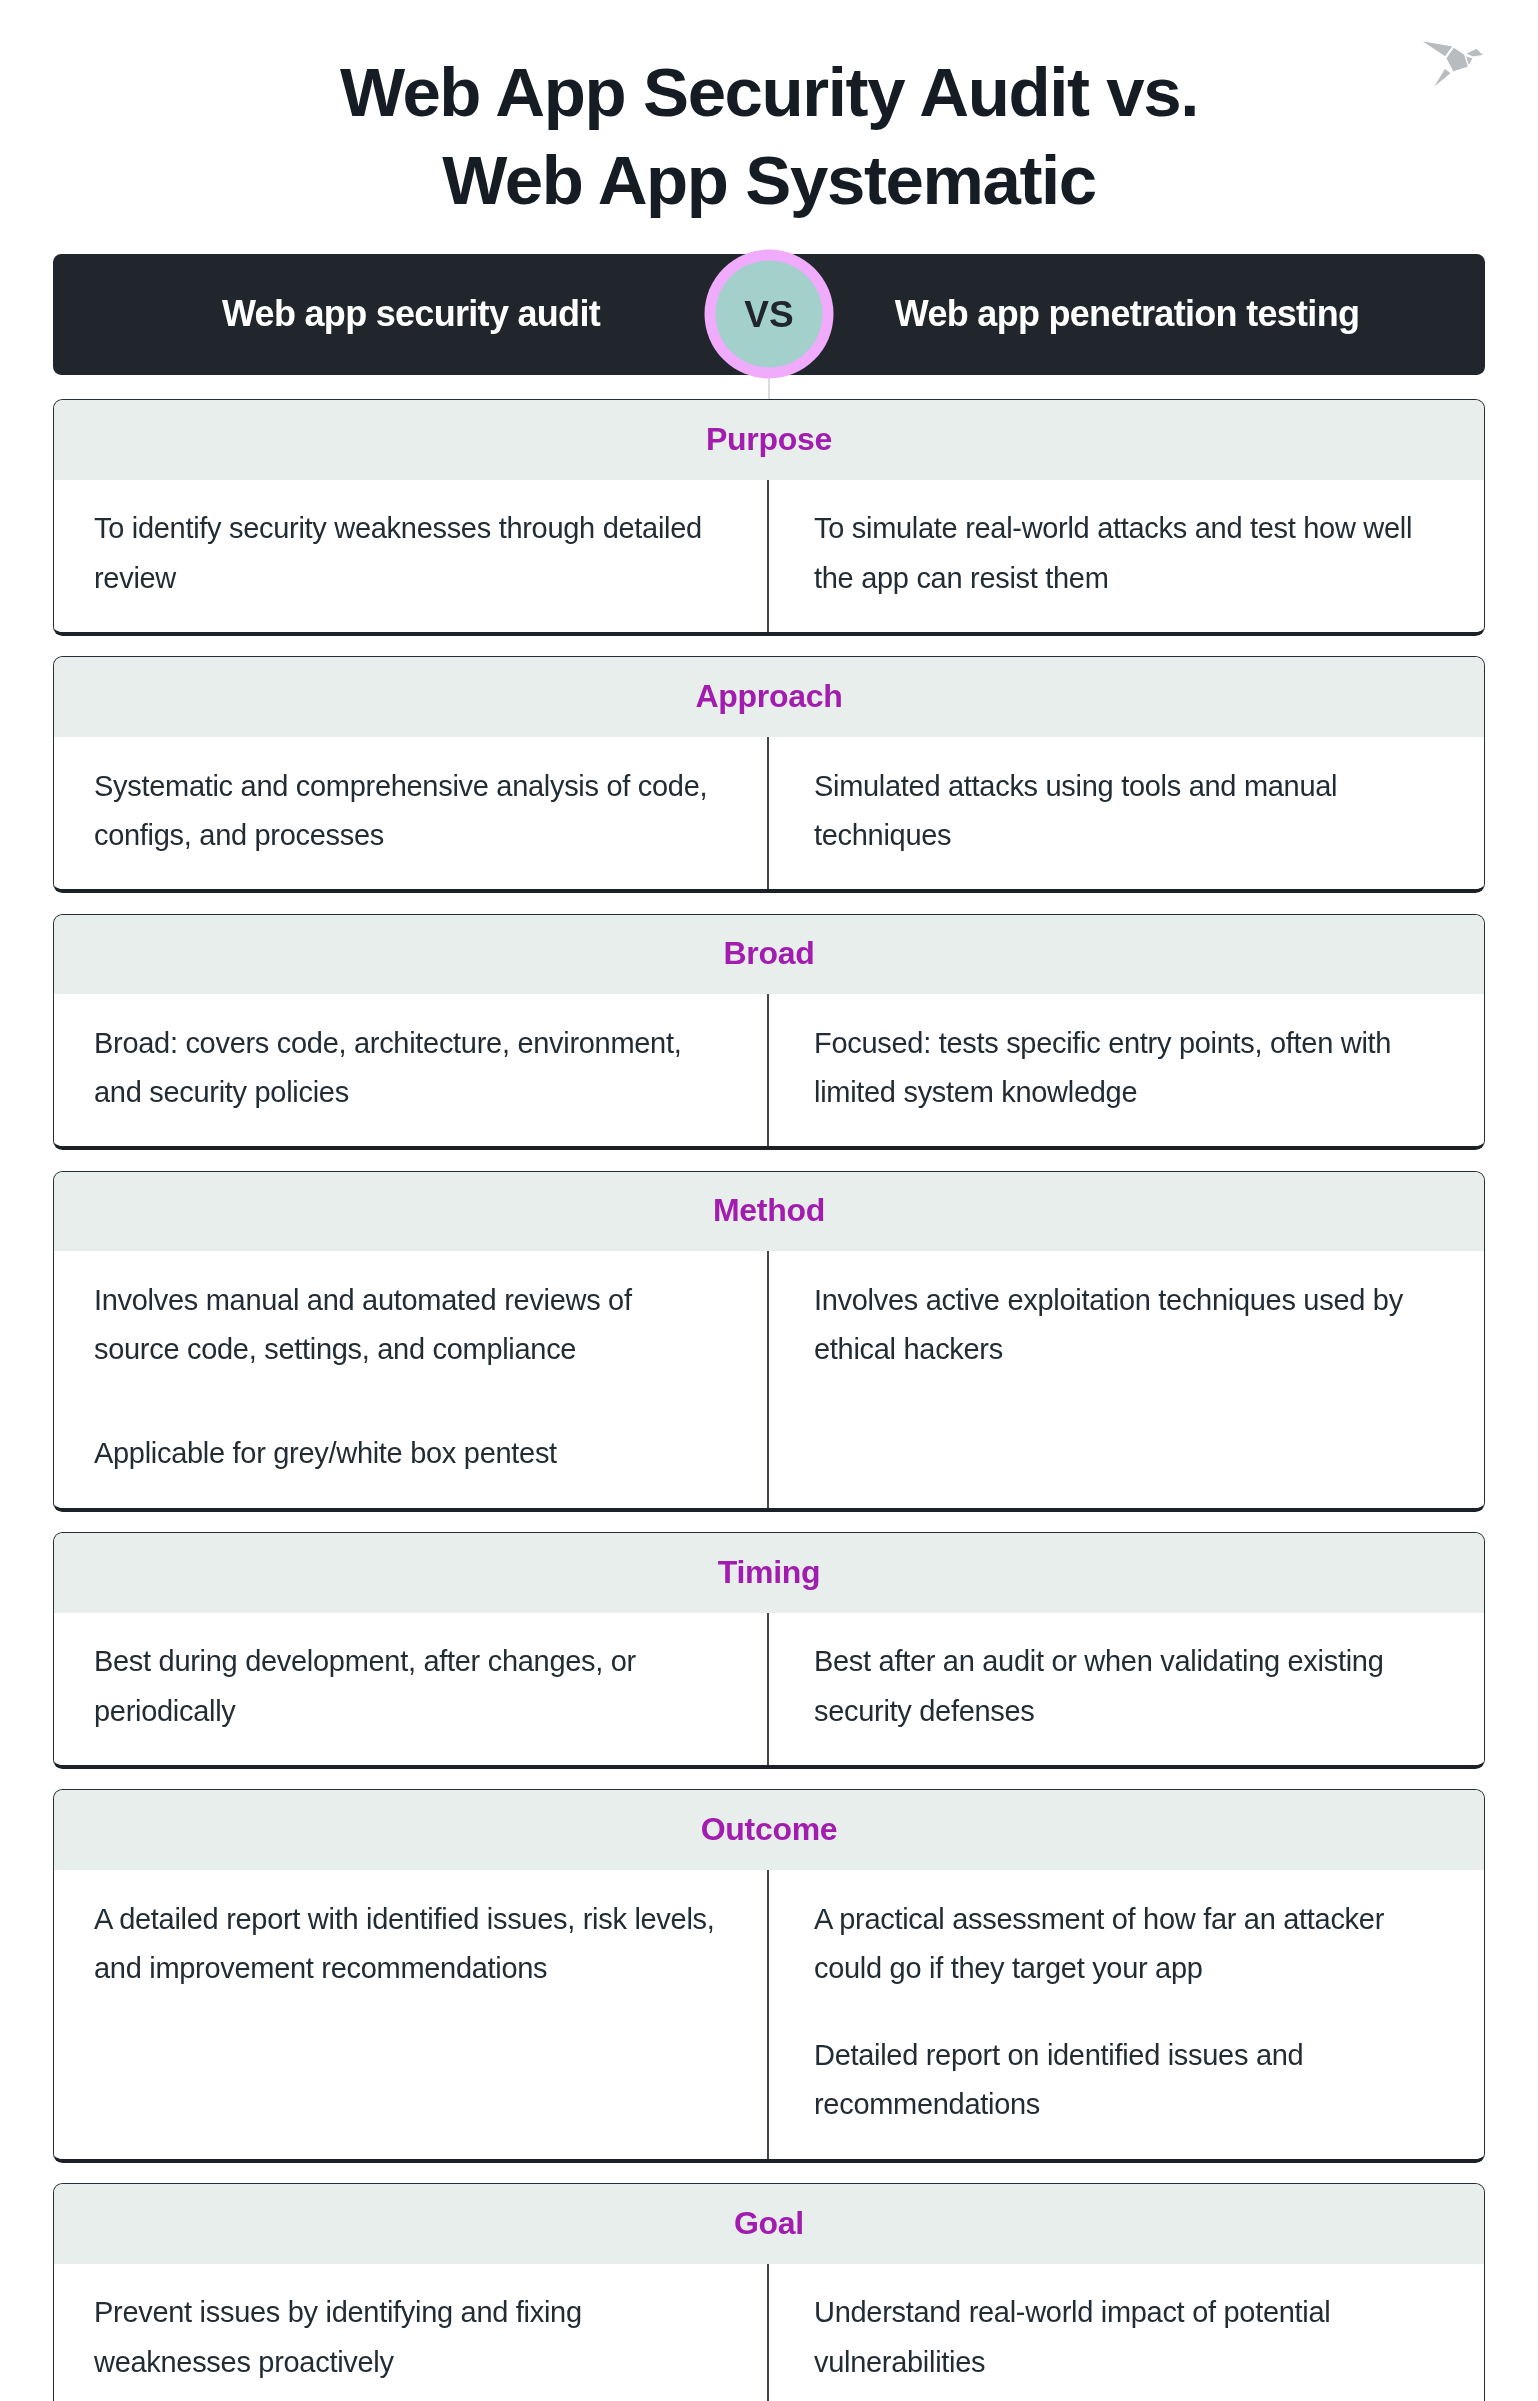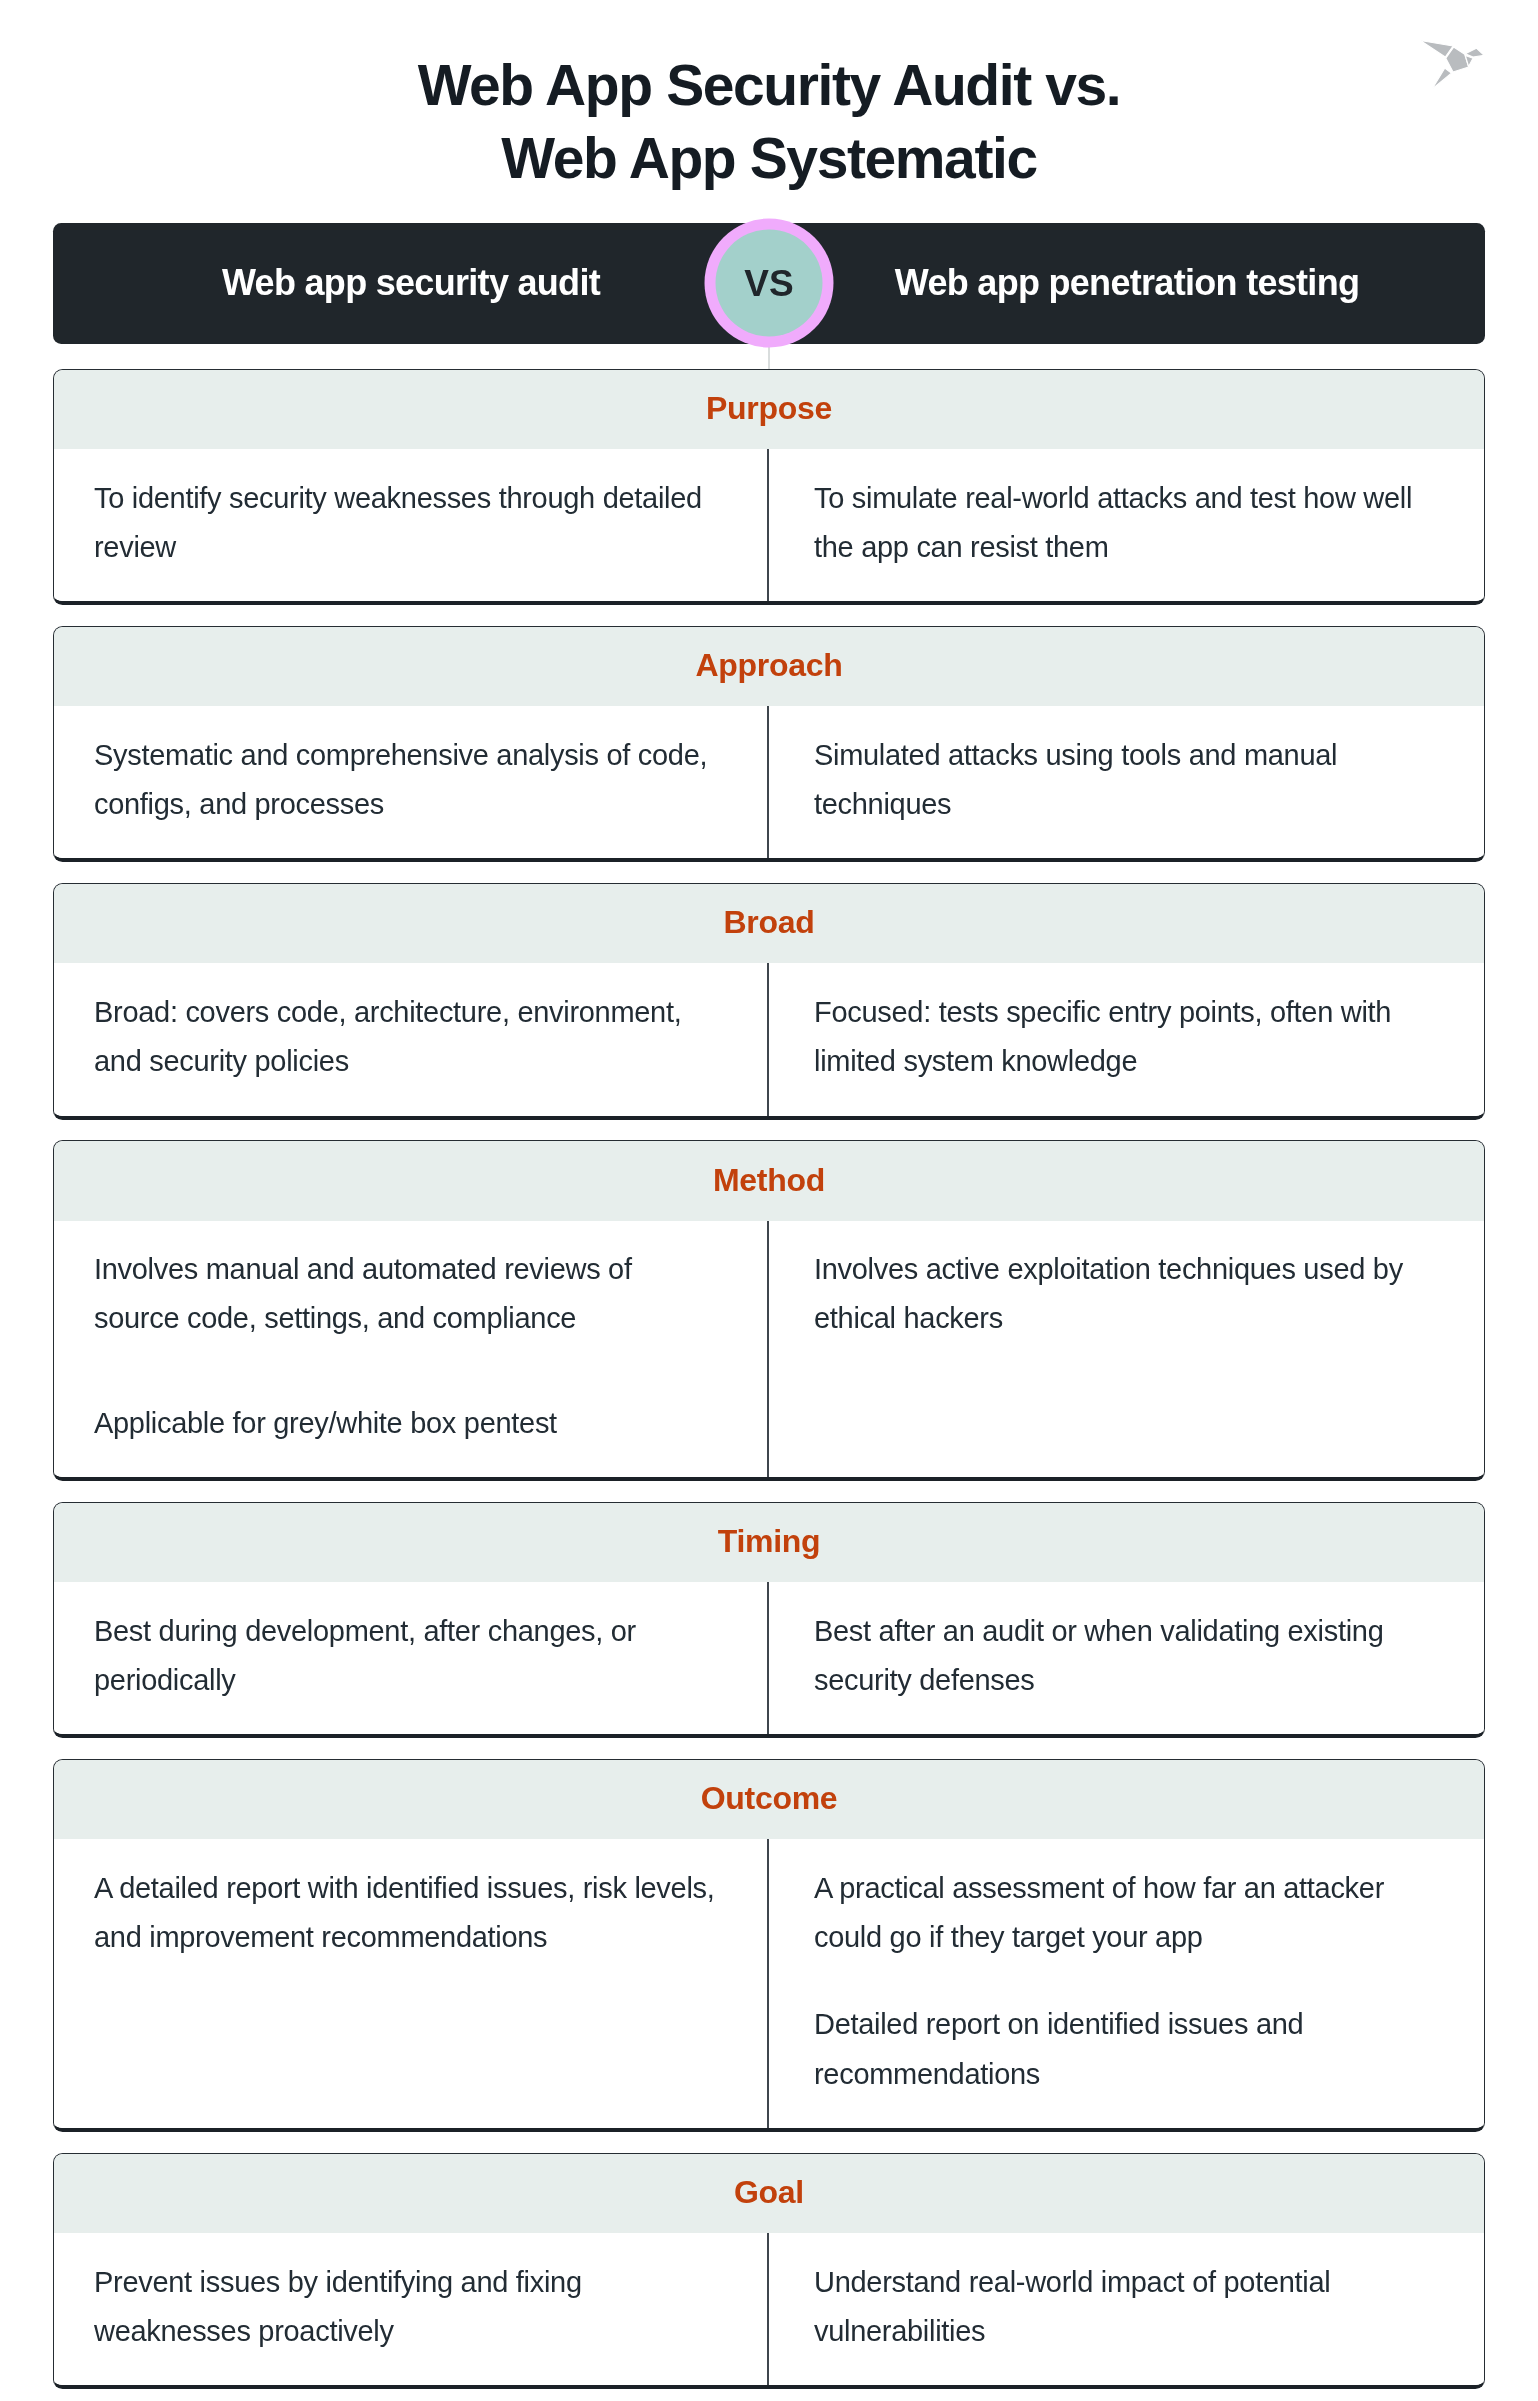--- a/index.html
+++ b/index.html
@@ -8,21 +8,21 @@
     width:1538px;
     height:2401px;
     background:#ffffff;
     font-family:"Liberation Sans","DejaVu Sans",sans-serif;
     overflow:hidden;
   }
   
   .main-title{
     padding-top:49px;
     text-align:center;
-    font-size:57px;
+    font-size:69px;
     line-height:1.28;
     font-weight:bold;
     letter-spacing:-1.4px;
     color:#151c23;
   }
   
   .logo{
     position:absolute;
     top:24.6px;
     right:30px;
@@ -82,21 +82,21 @@
     border-radius:9.6px;
     overflow:hidden;
     background:#ffffff;
   }
   .section-header{
     background:#e7eeec;
     text-align:center;
     padding:20.5px 0 22px 0;
     font-size:32px;
     font-weight:bold;
-    color:#c2410c;
+    color:#a21caf;
     letter-spacing:-0.3px;
   }
   .section-body{
     display:flex;
     background:#ffffff;
   }
   .col{
     flex:1 1 50%;
     box-sizing:border-box;
     padding:24.6px 48px 29px 40px;

